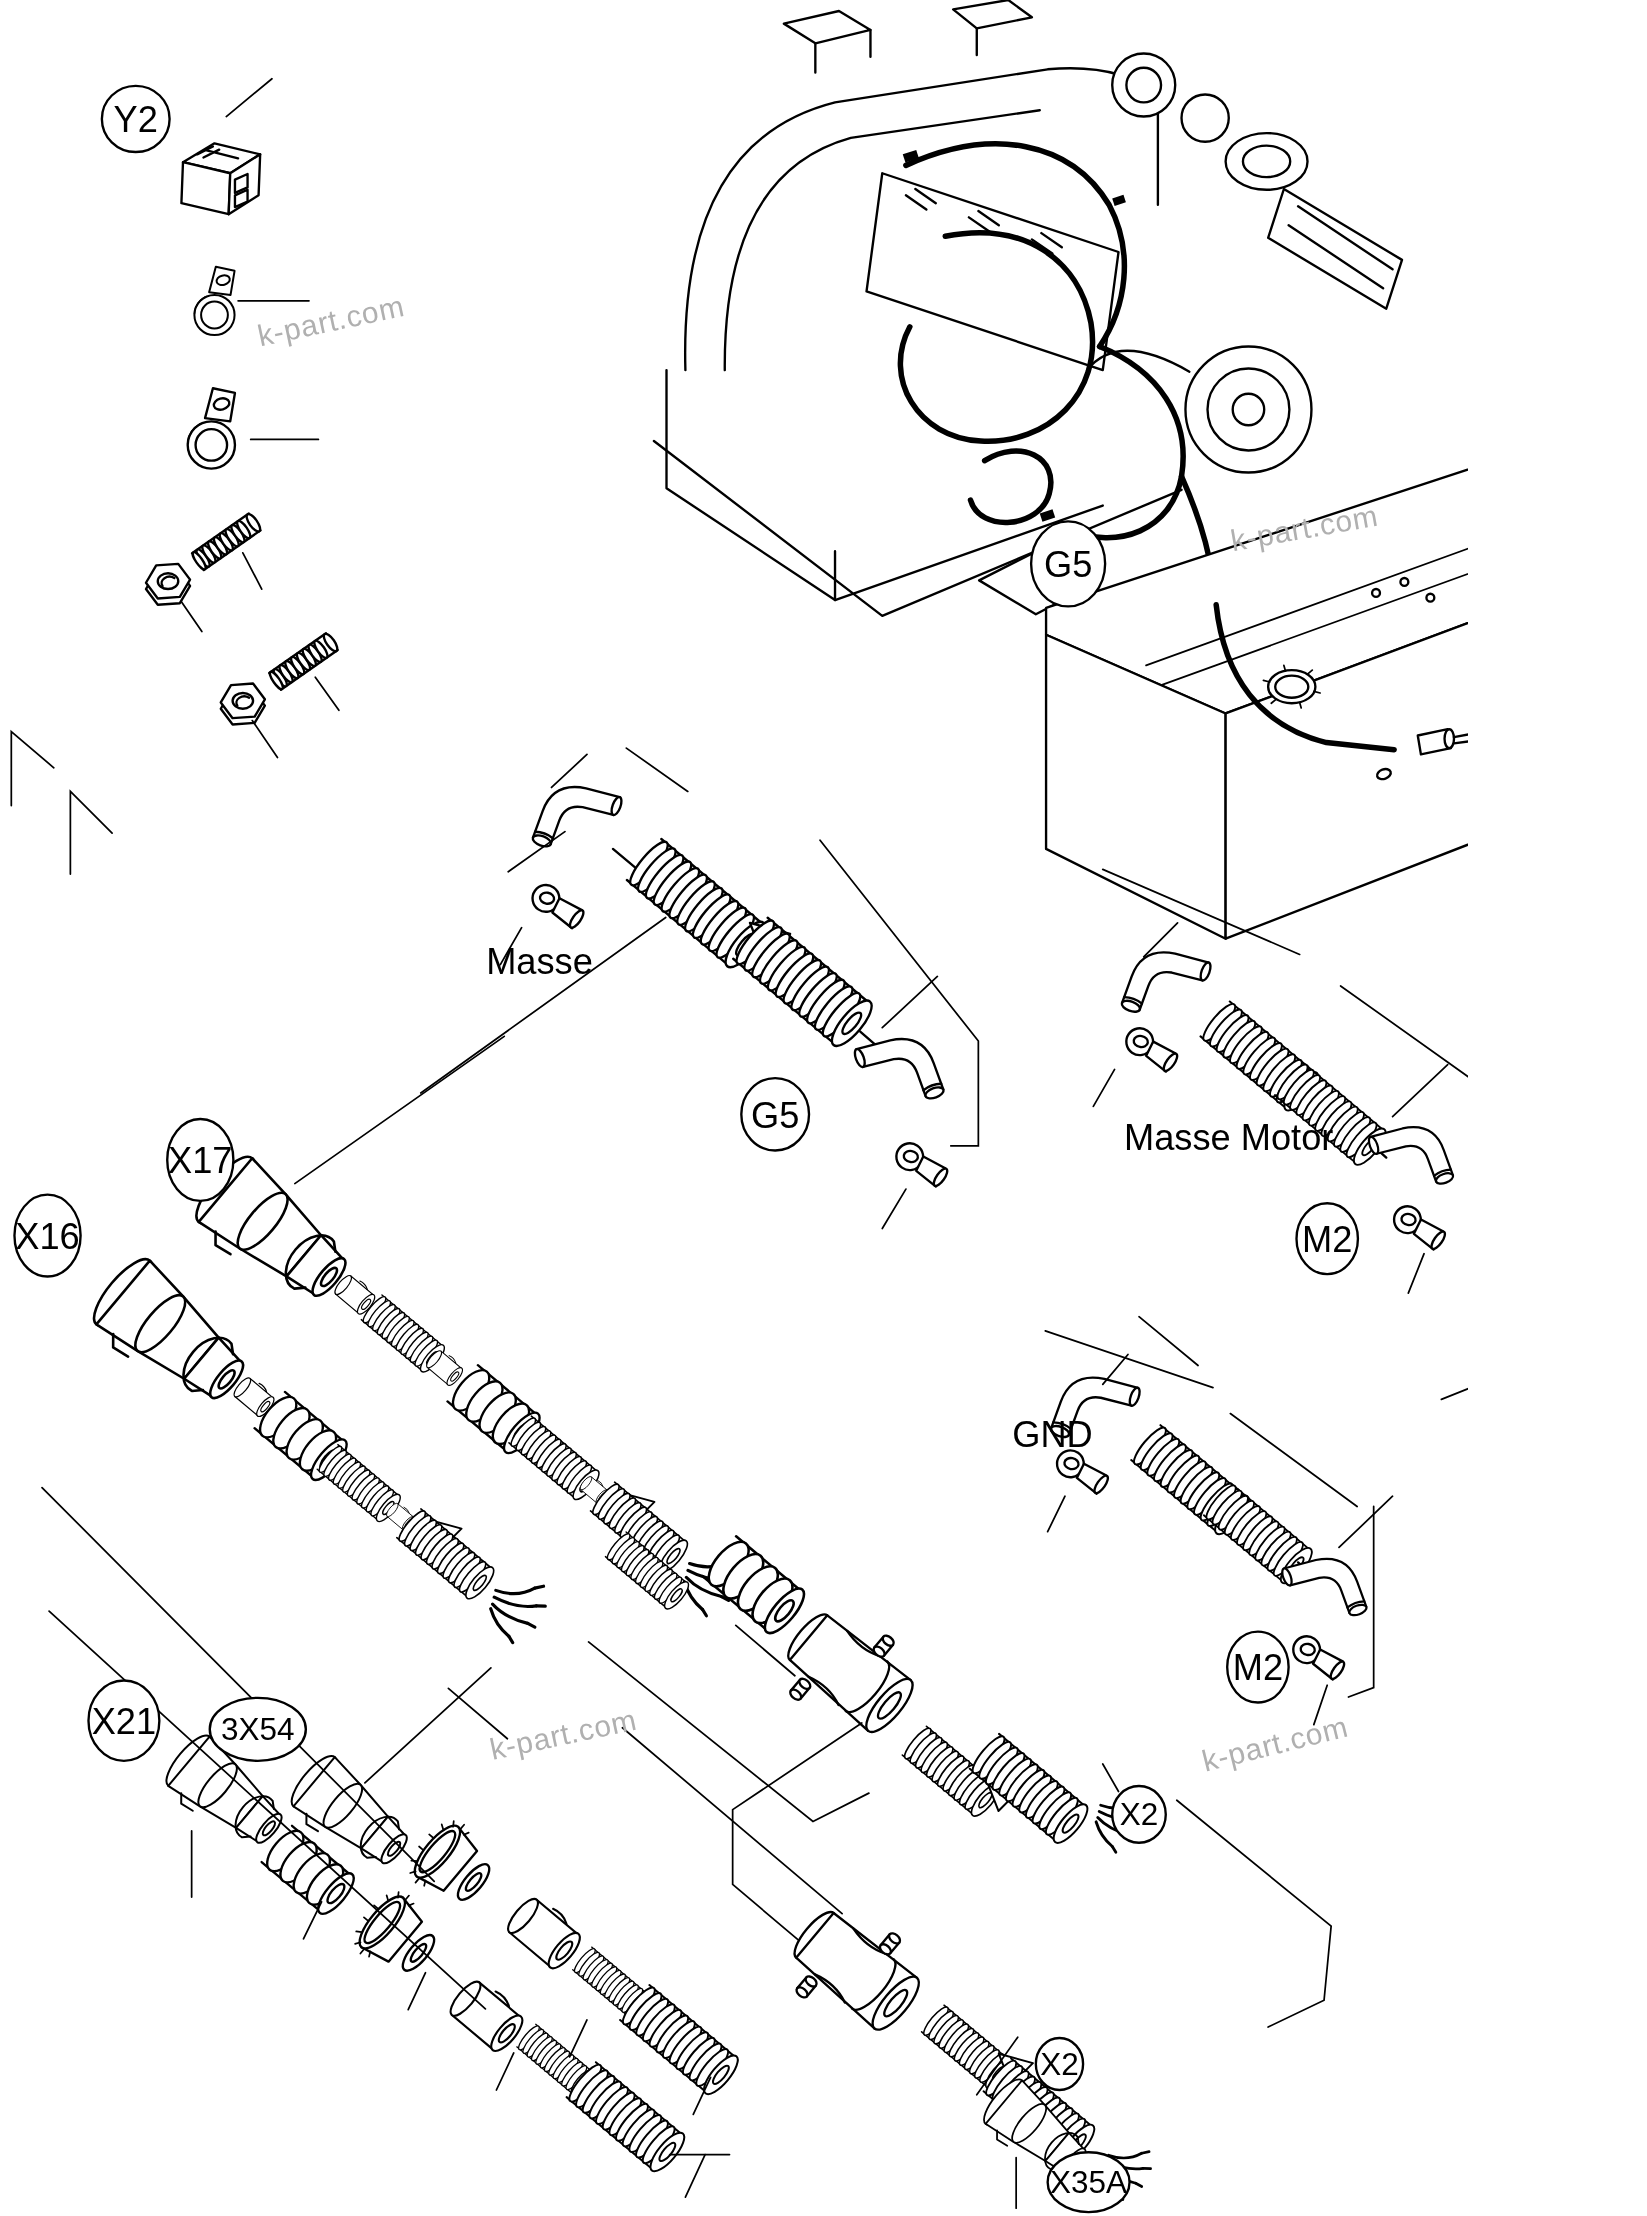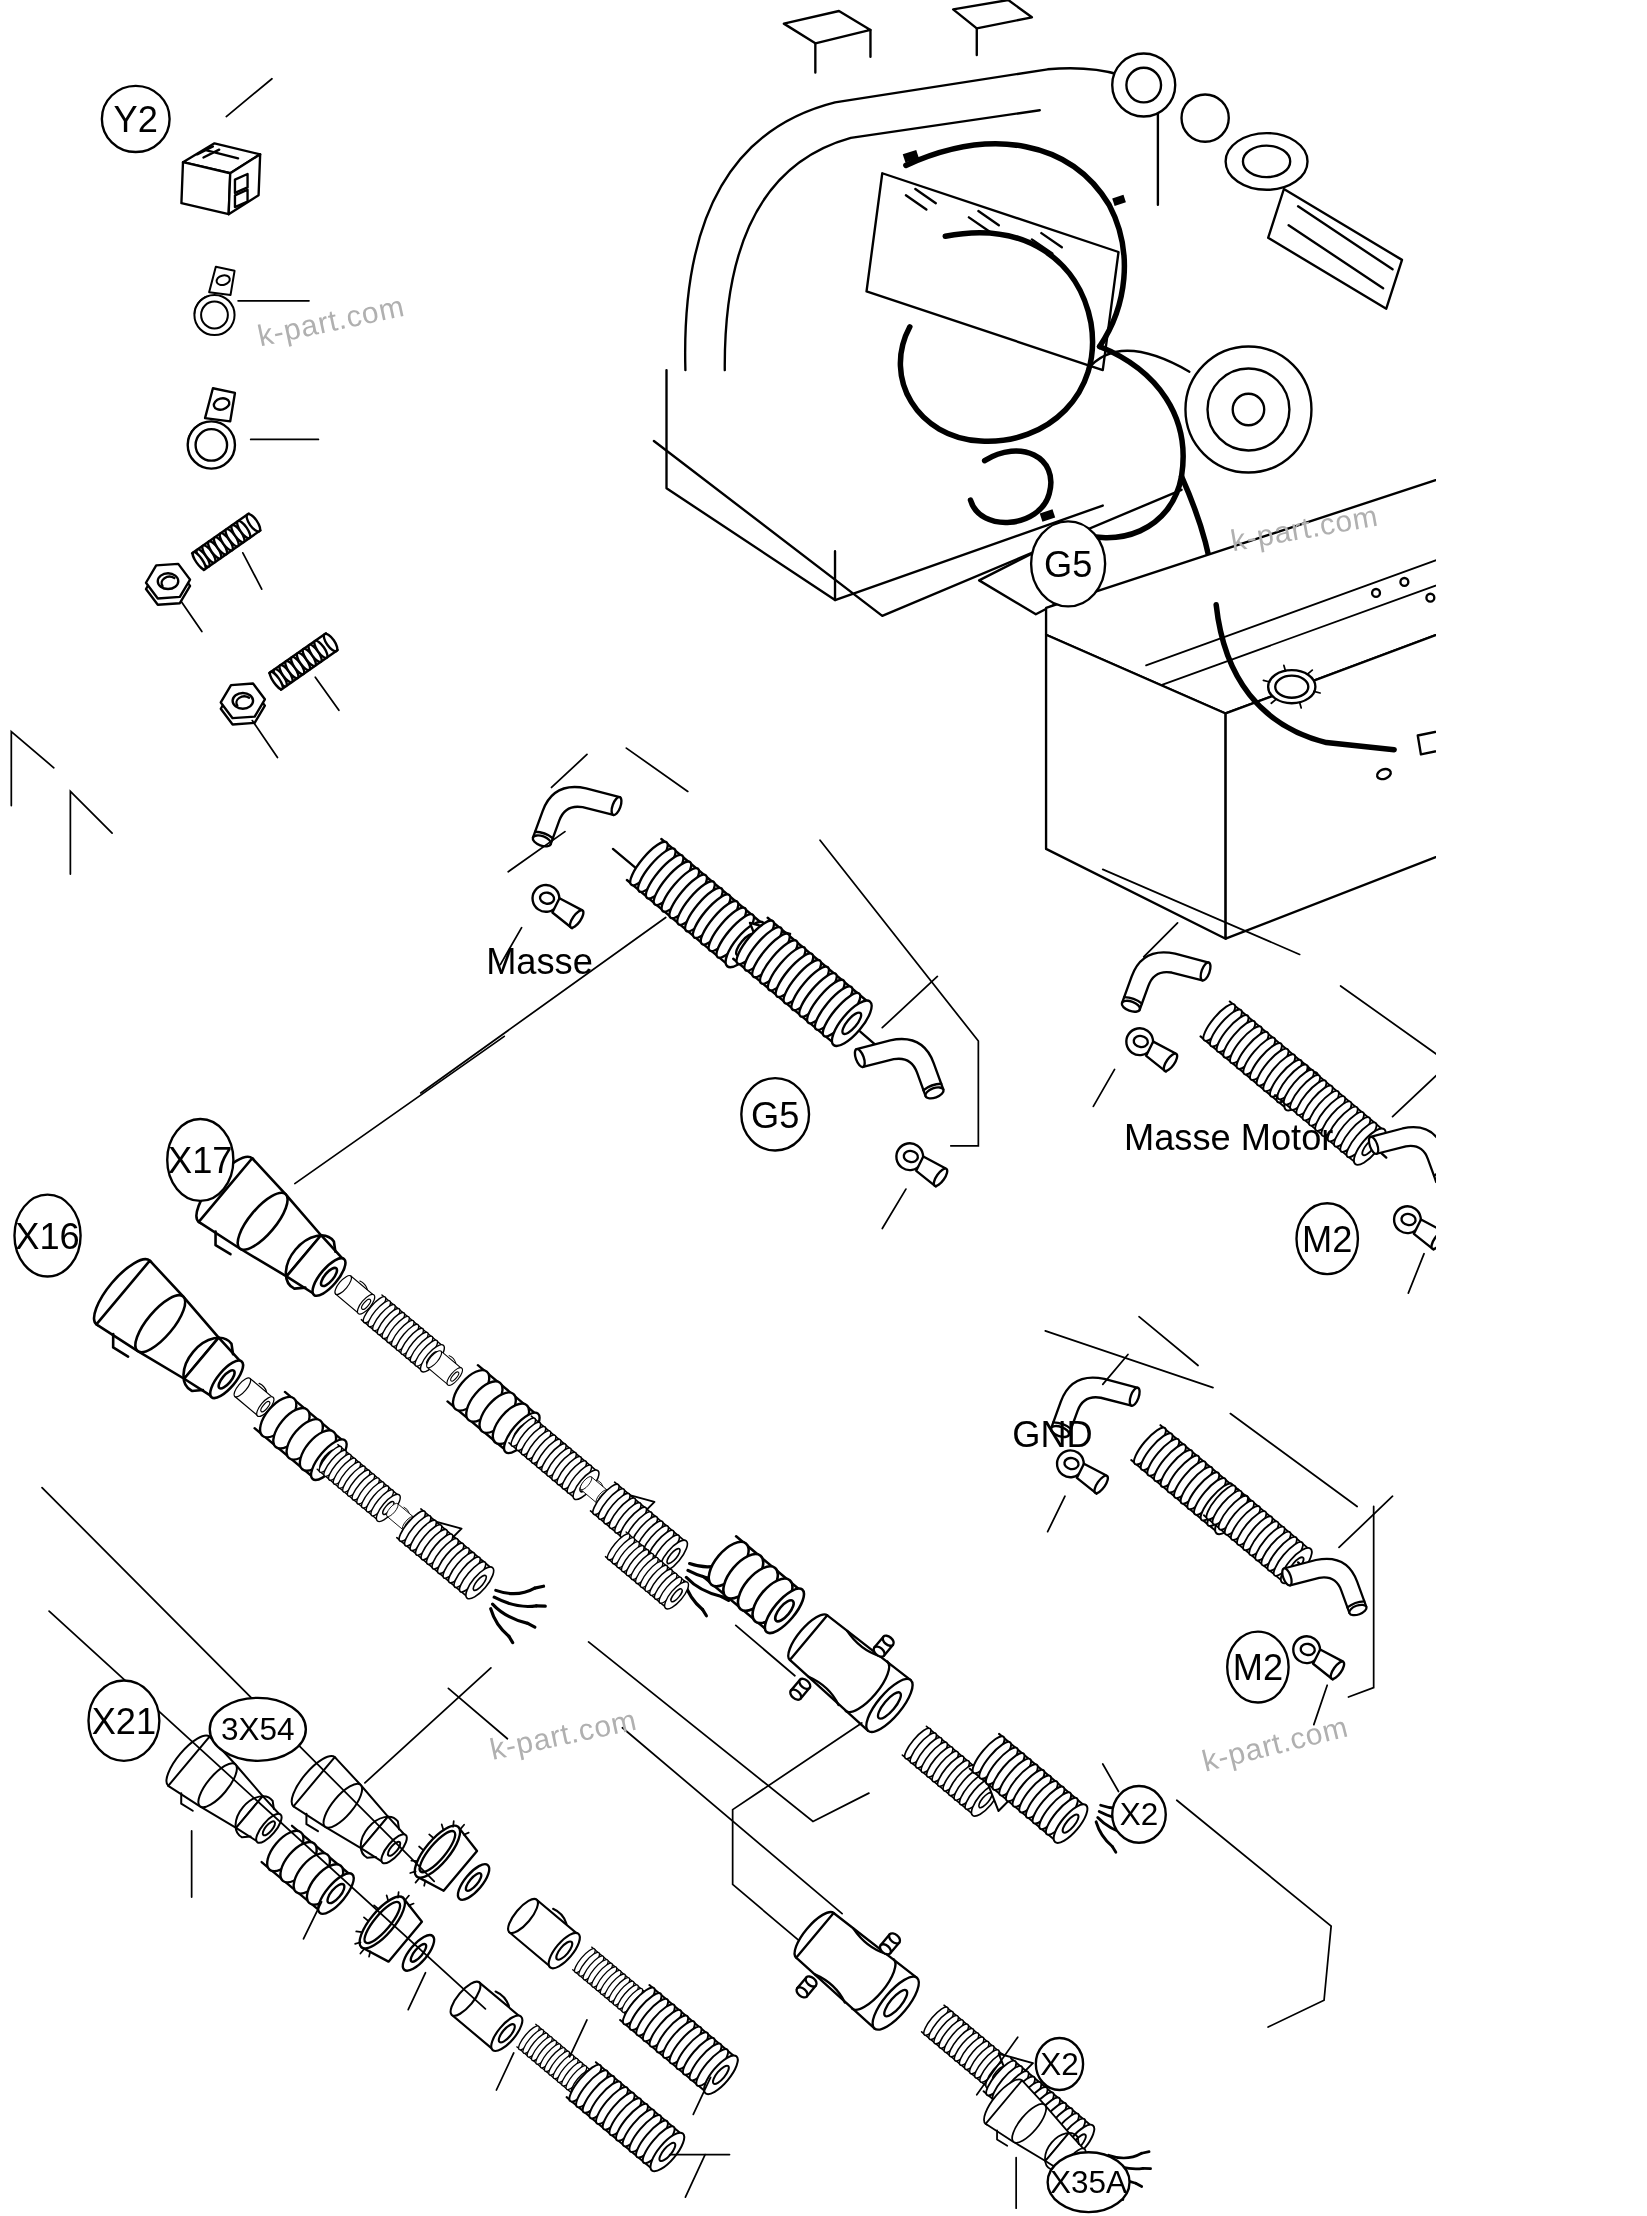--- a/index.html
+++ b/index.html
@@ -1,16 +1,16 @@
 <!DOCTYPE html>
 <html style="font-size:12.6px"><head>
 <meta charset="utf-8">
 <style>
   html,body{margin:0;padding:0;background:#fff;}
-  .canvas{position:relative;width:1436px;height:2216px;background:#ffffff;overflow:hidden;}
+  .canvas{position:relative;width:1436px;height:2216px;background:#ffffff;overflow:hidden;padding-left:32px;}
   svg{position:absolute;left:0;top:0;}
   .w{fill:#ffffff;stroke:#000000;stroke-width:3;stroke-linejoin:round;}
   .ln{fill:none;stroke:#000000;stroke-width:3;stroke-linejoin:round;stroke-linecap:round;}
   .thin{fill:none;stroke:#000000;stroke-width:2.2;stroke-linecap:round;}
   .hv{fill:none;stroke:#000000;stroke-width:7;stroke-linecap:round;}
   .wr{fill:none;stroke:#000000;stroke-width:4;stroke-linecap:round;}
   .blk{fill:#000000;stroke:none;}
   .lbl{font-family:"Liberation Sans",sans-serif;font-size:46px;fill:#000;text-anchor:middle;}
   .lbl.sm{font-size:40px;}
   .ann{font-family:"Liberation Sans",sans-serif;font-size:46px;fill:#000;}

